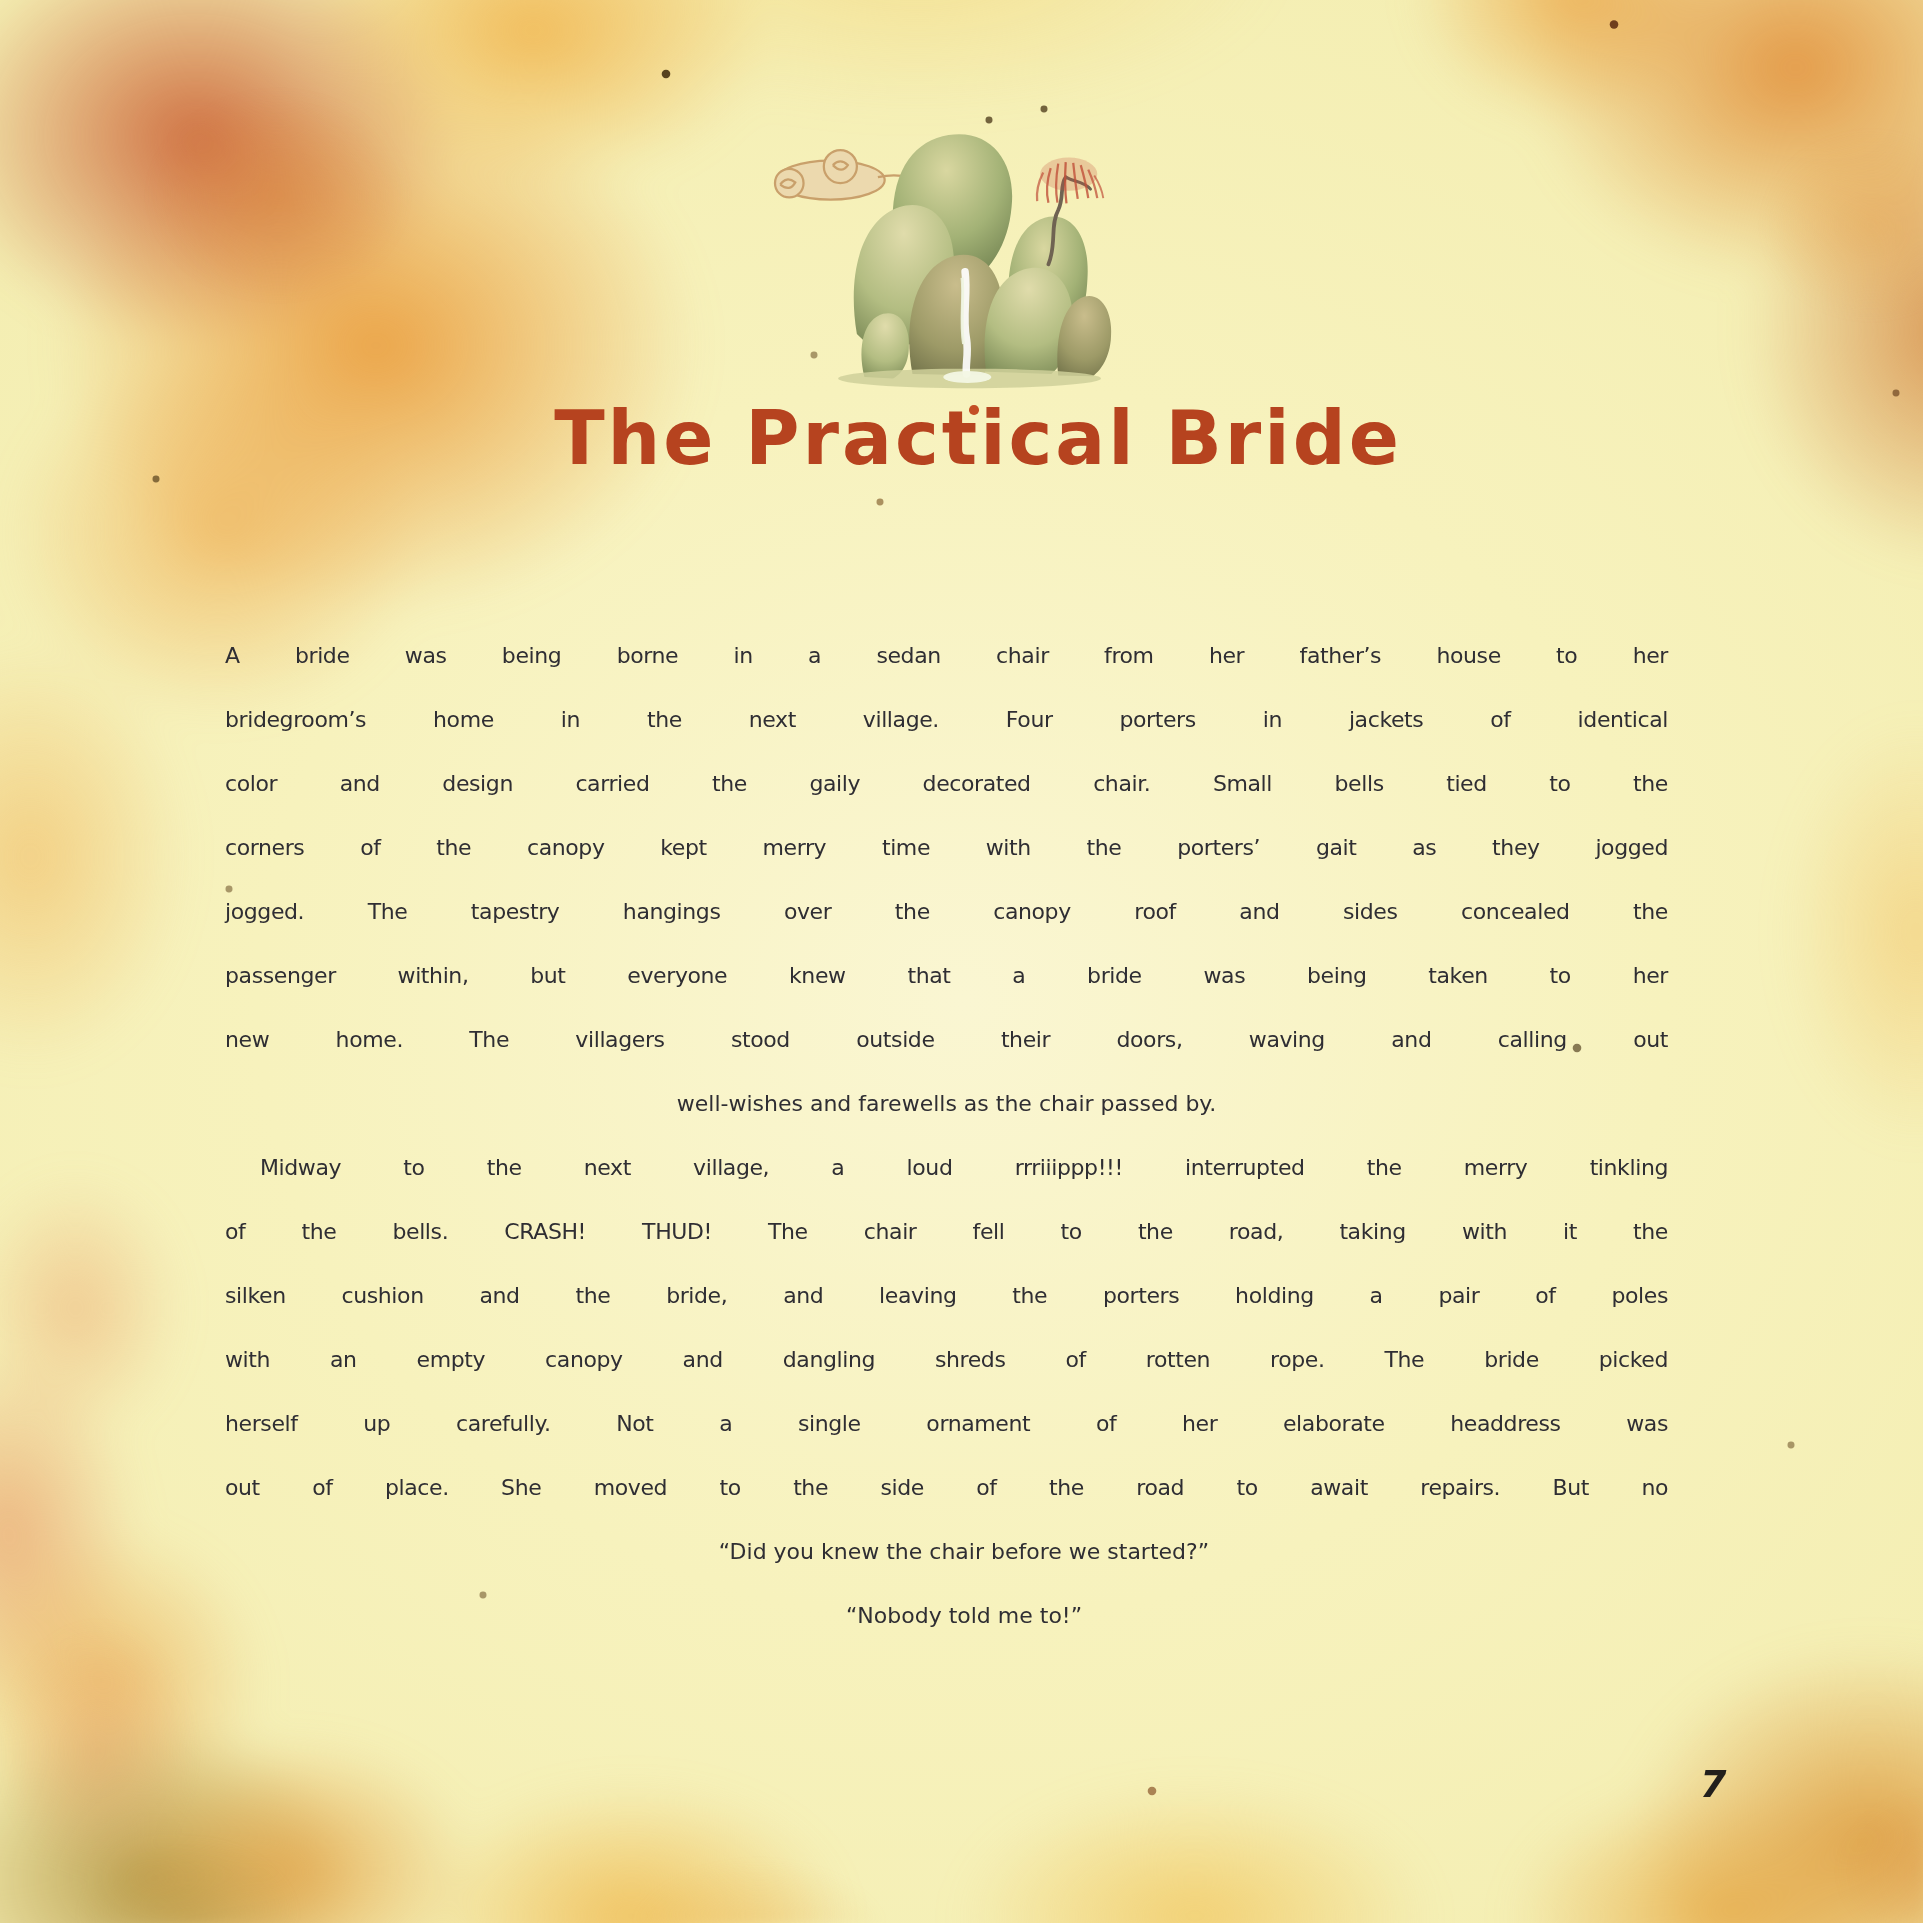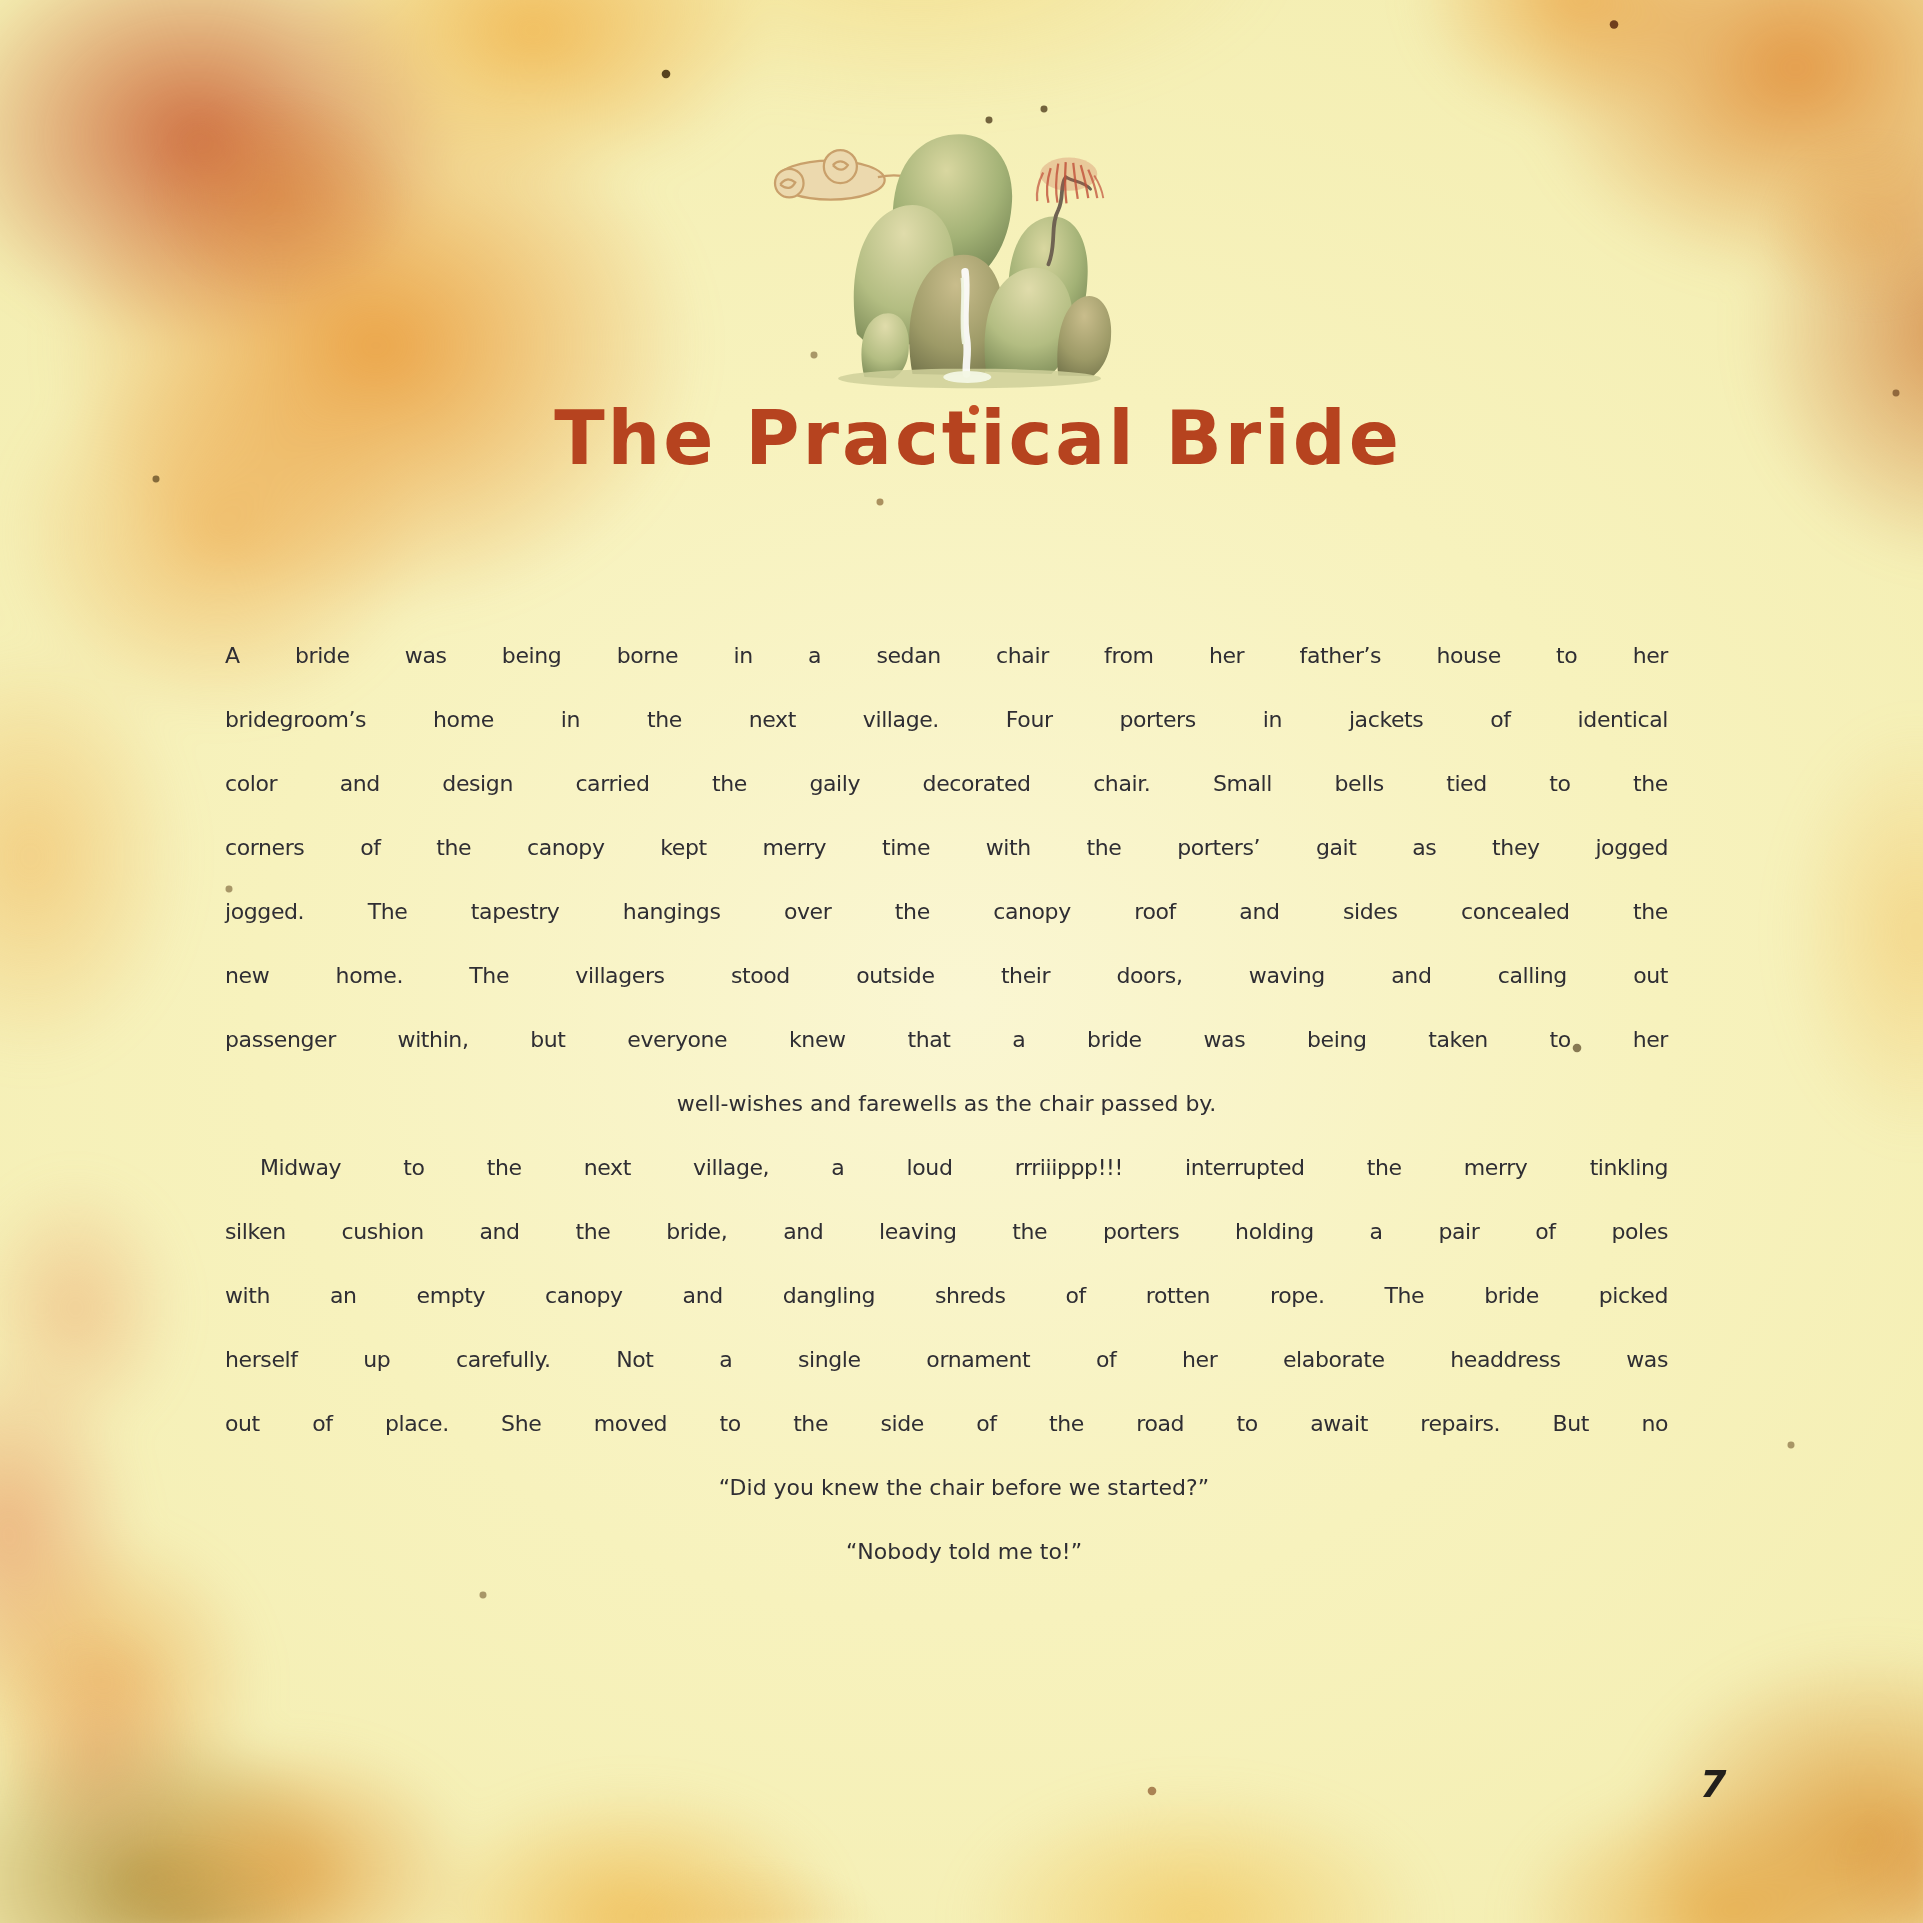--- a/index.html
+++ b/index.html
@@ -188,24 +188,25 @@
   </svg>
 
   <h1 class="title">The Practical Bride</h1>
 
   <div class="story">
     <div class="line justify">A bride was being borne in a sedan chair from her father’s house to her</div>
     <div class="line justify">bridegroom’s home in the next village. Four porters in jackets of identical</div>
     <div class="line justify">color and design carried the gaily decorated chair. Small bells tied to the</div>
     <div class="line justify">corners of the canopy kept merry time with the porters’ gait as they jogged</div>
     <div class="line justify">jogged. The tapestry hangings over the canopy roof and sides concealed the</div>
+    <div class="line justify">passenger within, but everyone knew that a bride was being taken to her</div>
     <div class="line justify">new home. The villagers stood outside their doors, waving and calling out</div>
-    <div class="line justify">passenger within, but everyone knew that a bride was being taken to her</div>
     <div class="line">well-wishes and farewells as the chair passed by.</div>
     <div class="line justify indent">Midway to the next village, a loud rrriiippp!!! interrupted the merry tinkling</div>
+    <div class="line justify">of the bells. CRASH! THUD! The chair fell to the road, taking with it the</div>
     <div class="line justify">silken cushion and the bride, and leaving the porters holding a pair of poles</div>
     <div class="line justify">with an empty canopy and dangling shreds of rotten rope. The bride picked</div>
     <div class="line justify">herself up carefully. Not a single ornament of her elaborate headdress was</div>
     <div class="line justify">out of place. She moved to the side of the road to await repairs. But no</div>
     <div class="line indent">“Did you knew the chair before we started?”</div>
     <div class="line indent">“Nobody told me to!”</div>
   </div>
 
   <div class="page-number">7</div>
 

